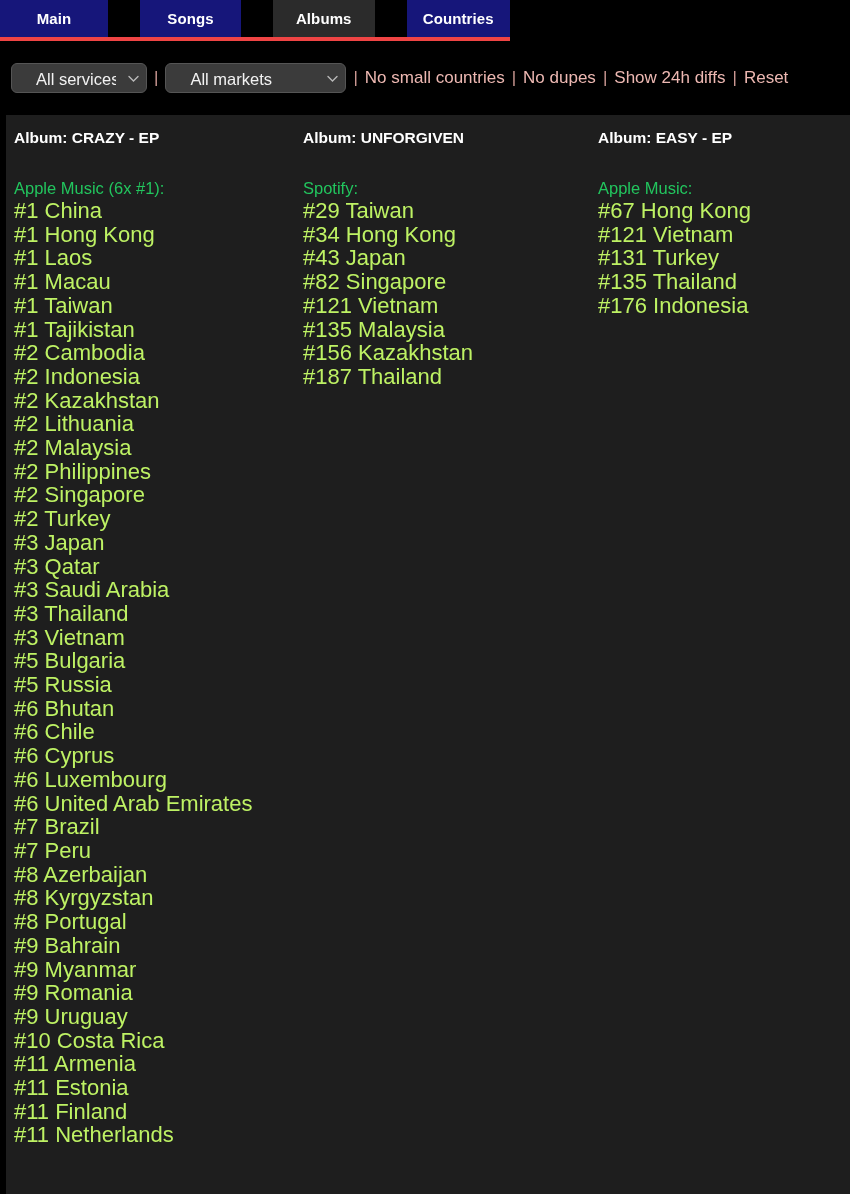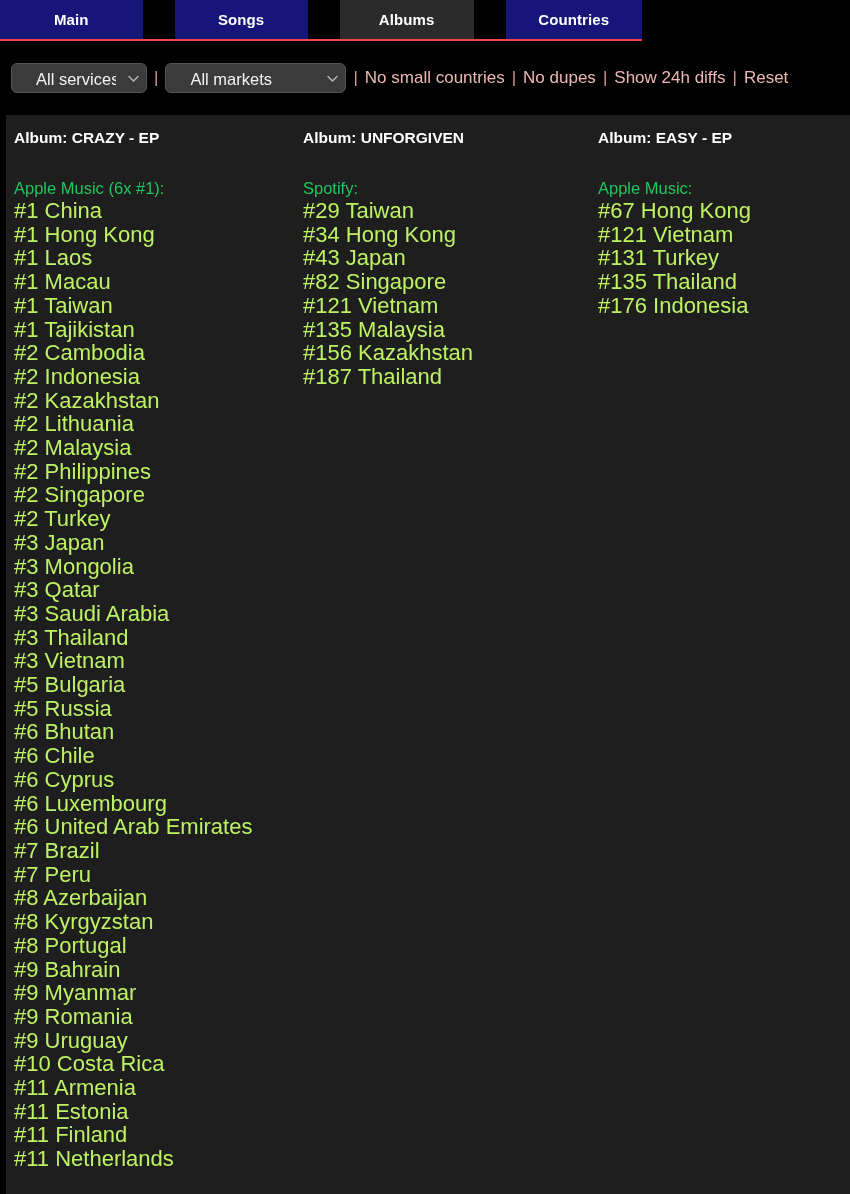--- a/index.html
+++ b/index.html
@@ -13,23 +13,23 @@
   }
   body {
     font-family: "Liberation Sans", "DejaVu Sans", sans-serif;
     -webkit-font-smoothing: antialiased;
   }
 
   
   .tabbar {
     display: flex;
     height: 41px;
-    width: 642px;
-    box-sizing: border-box;
-    border-bottom: 2px solid #ef4444;
+    width: 510px;
+    box-sizing: border-box;
+    border-bottom: 4px solid #ef4444;
     background: #000000;
     gap: 30px;
   }
   .tab {
     background: #16167a;
     color: #ffffff;
     font-size: 15px;
     font-weight: bold;
     display: flex;
     align-items: center;
@@ -220,21 +220,20 @@
           <a class="entry">#1 Tajikistan</a>
           <a class="entry">#2 Cambodia</a>
           <a class="entry">#2 Indonesia</a>
           <a class="entry">#2 Kazakhstan</a>
           <a class="entry">#2 Lithuania</a>
           <a class="entry">#2 Malaysia</a>
           <a class="entry">#2 Philippines</a>
           <a class="entry">#2 Singapore</a>
           <a class="entry">#2 Turkey</a>
           <a class="entry">#3 Japan</a>
-          <a class="entry">#3 Mongolia</a>
           <a class="entry">#3 Qatar</a>
           <a class="entry">#3 Saudi Arabia</a>
           <a class="entry">#3 Thailand</a>
           <a class="entry">#3 Vietnam</a>
           <a class="entry">#5 Bulgaria</a>
           <a class="entry">#5 Russia</a>
           <a class="entry">#6 Bhutan</a>
           <a class="entry">#6 Chile</a>
           <a class="entry">#6 Cyprus</a>
           <a class="entry">#6 Luxembourg</a>

